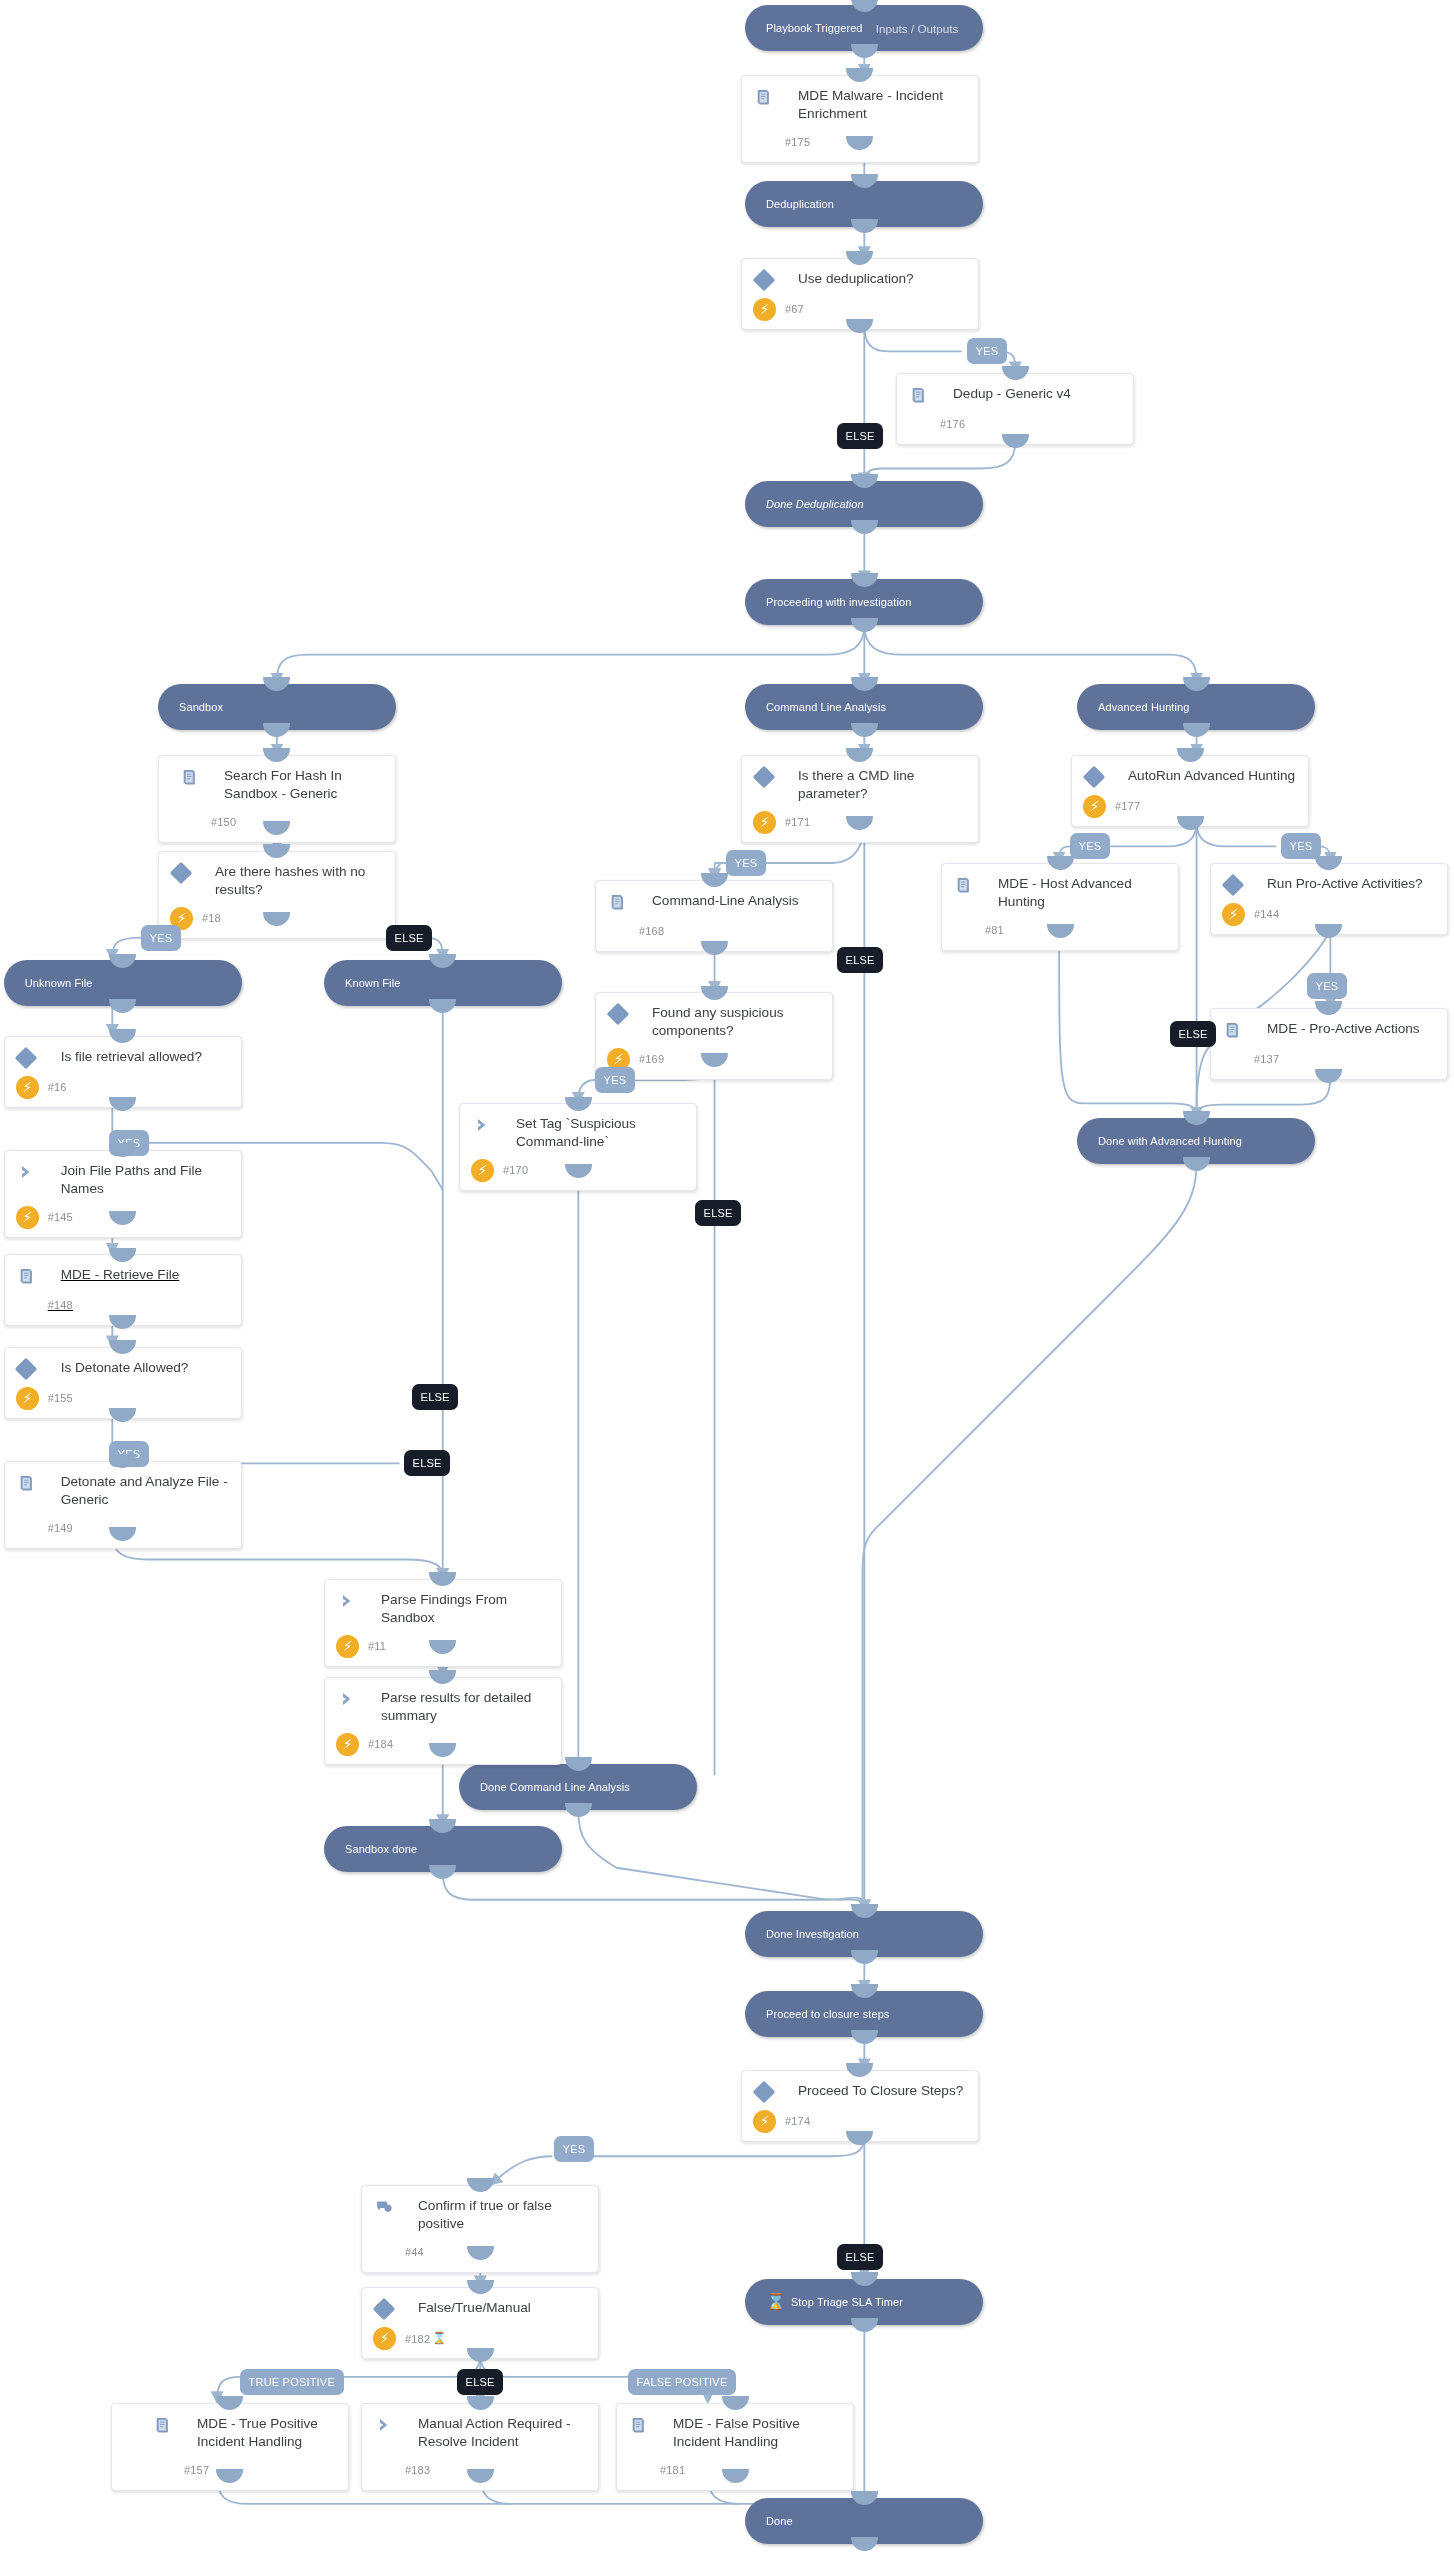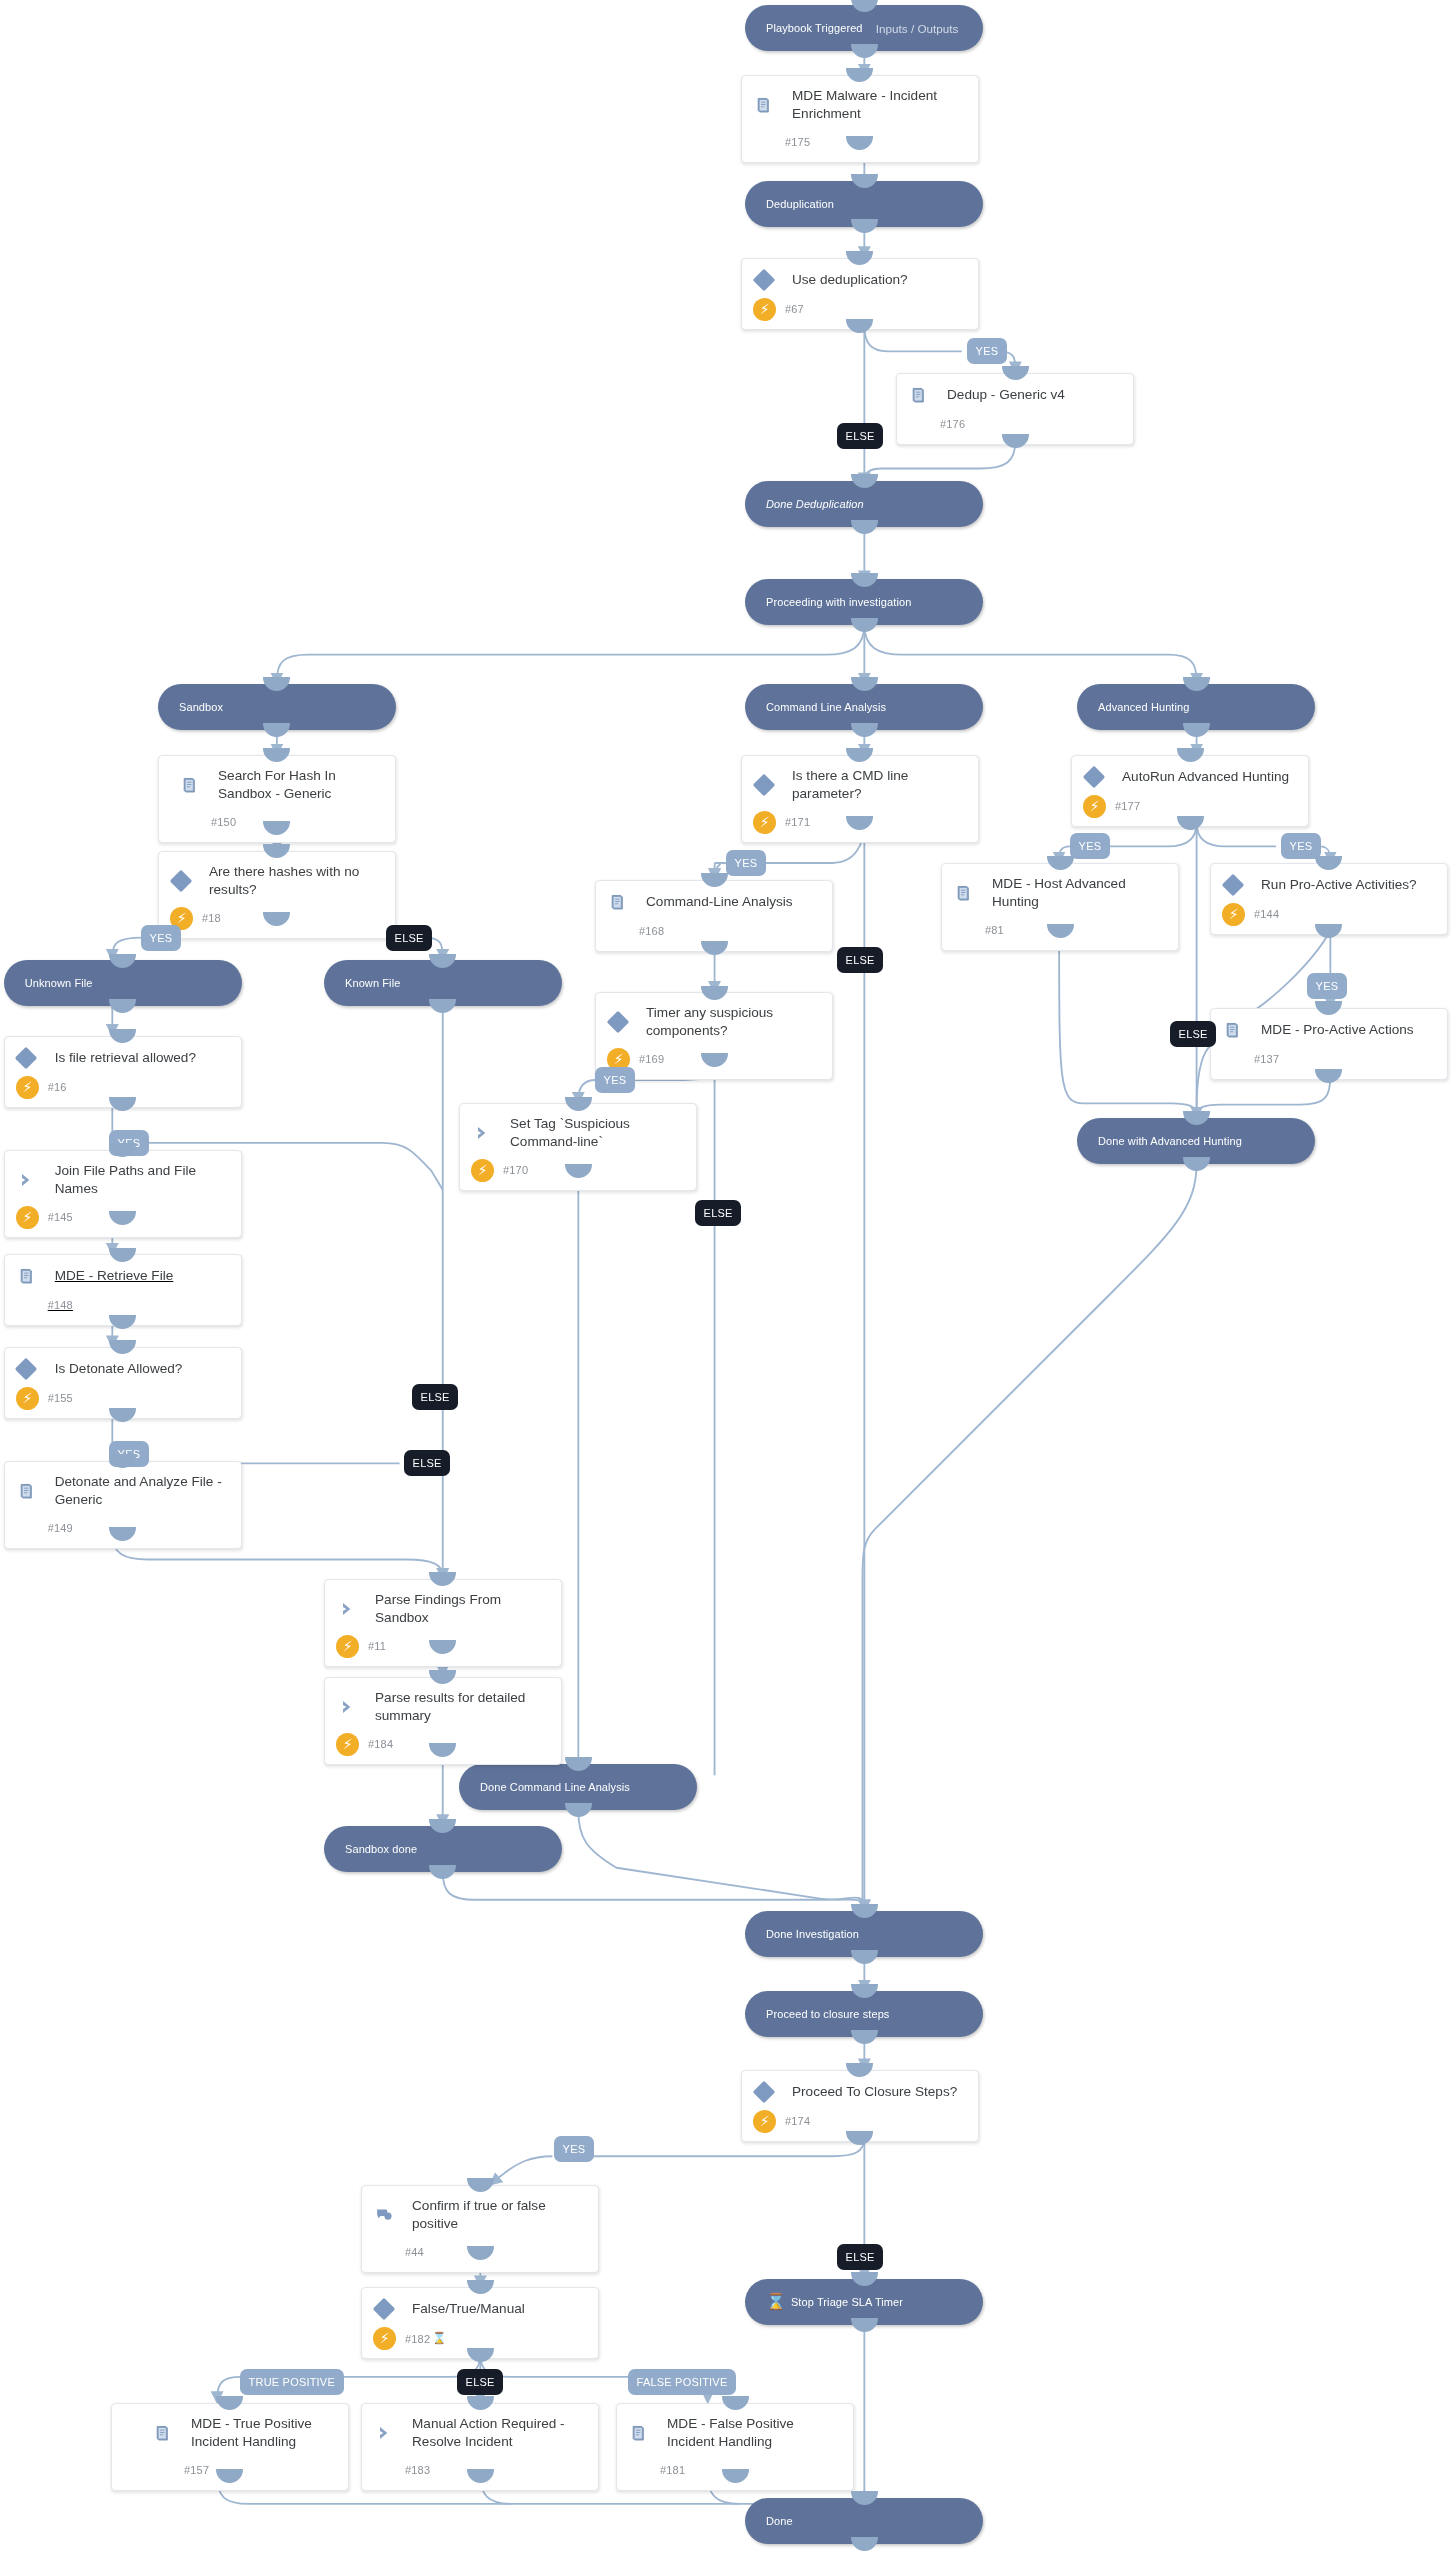--- a/index.html
+++ b/index.html
@@ -27,21 +27,21 @@
   
   .card{
     position:absolute;
     background:#ffffff;
     border:0.6px solid #e3e6ea;
     border-radius:4.3px;
     box-shadow:0.6px 1.2px 3.1px rgba(0,0,0,.11);
     box-sizing:border-box;
     padding:10px 11px 7.4px 11px;
   }
-  .card-top{display:flex;align-items:center;gap:18px;}
+  .card-top{display:flex;align-items:flex-start;gap:24px;}
   .card-ico{flex:0 0 21px;height:21px;display:flex;align-items:center;justify-content:center;margin-top:0.6px;}
   .card-title{font-size:13.6px;color:#3c4043;line-height:1.34;padding-top:1.2px;}
   .card-bottom{display:flex;align-items:center;gap:8.6px;margin-top:6.2px;height:25px;}
   .bolt{
     flex:0 0 23.4px;width:23.4px;height:23.4px;border-radius:50%;
     background:#f3ae28;display:flex;align-items:center;justify-content:center;
     color:#fff;font-size:14px;line-height:1;
   }
   .bolt.hidden{visibility:hidden;}
   .card-id{font-size:11px;color:#8b9096;letter-spacing:0.2px;display:flex;align-items:flex-end;gap:1.8px;}
@@ -427,21 +427,21 @@
           <span class="card-id">
             <span>#168</span>
           </span>
         </div>
       </div>
       <div class="card" style="left: 595px; top: 992px; width: 238px; min-height: 68px;">
         <div class="card-top">
           <span class="card-ico">
             <span class="ico-diamond"></span>
           </span>
-          <div class="card-title">Timer any suspicious components?</div>
+          <div class="card-title">Found any suspicious components?</div>
         </div>
         <div class="card-bottom">
           <span class="bolt">⚡</span>
           <span class="card-id">
             <span>#169</span>
           </span>
         </div>
       </div>
       <div class="card" style="left: 459px; top: 1103px; width: 238px; min-height: 68px;">
         <div class="card-top">

